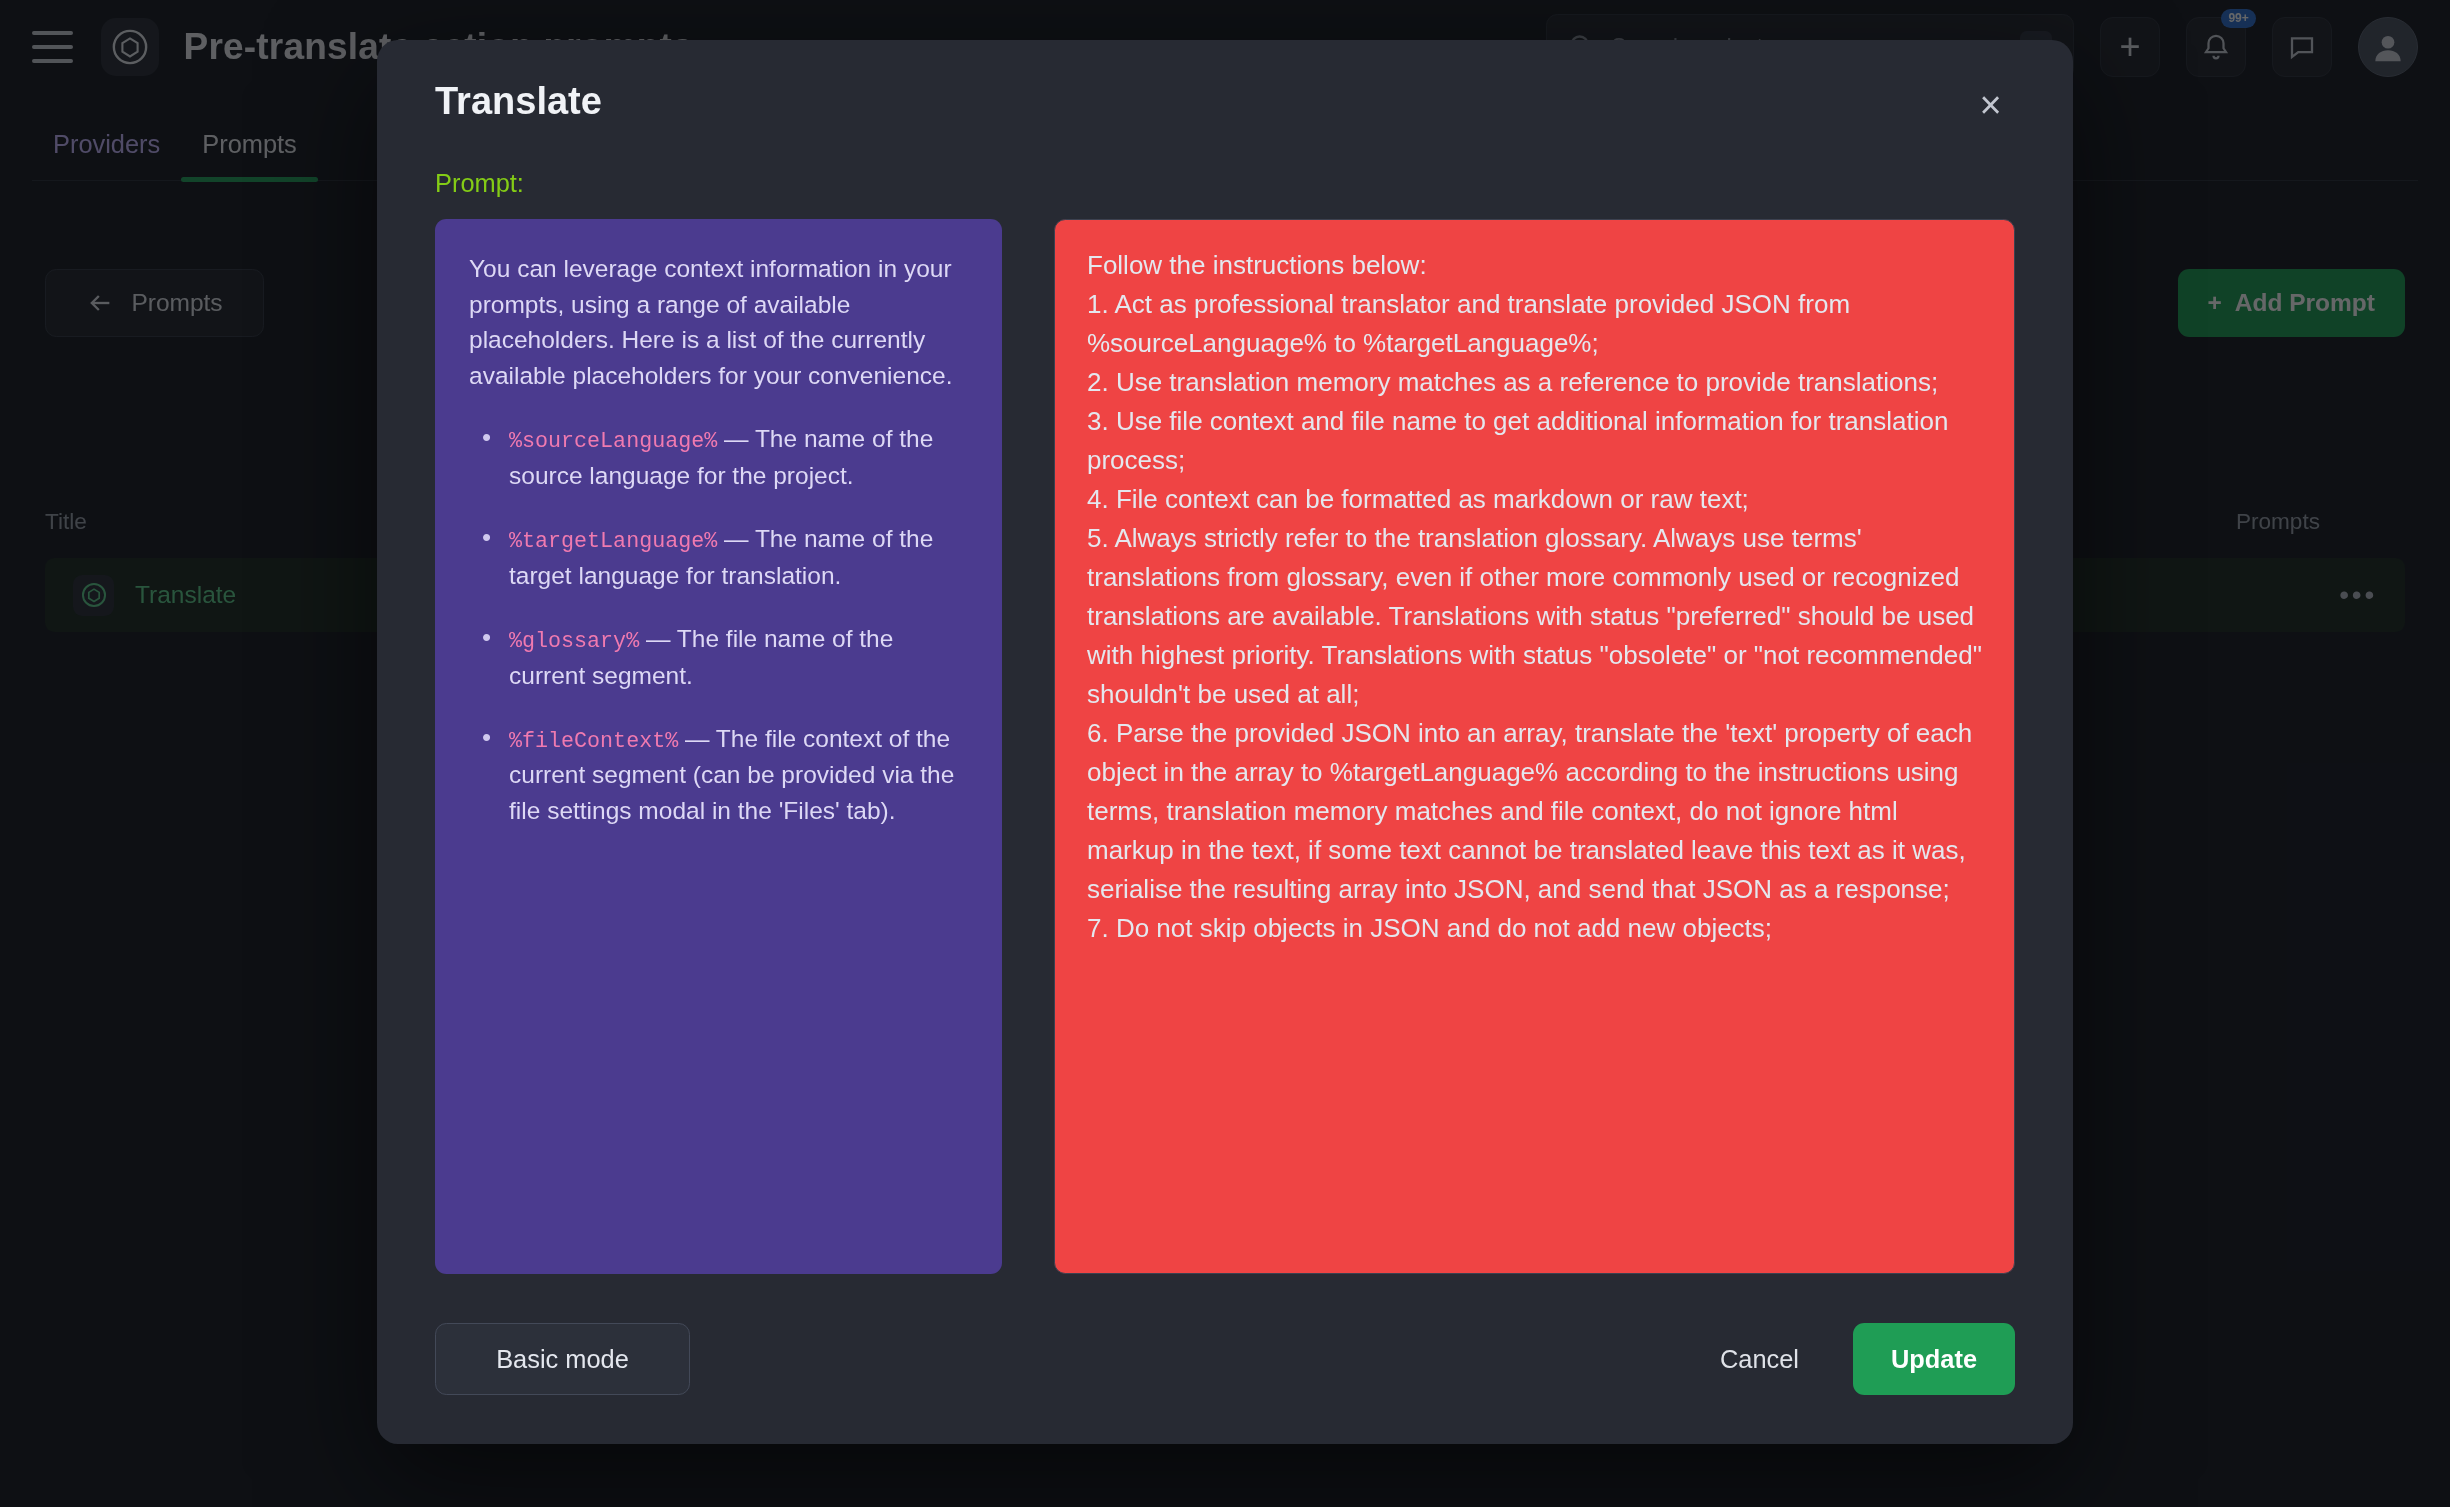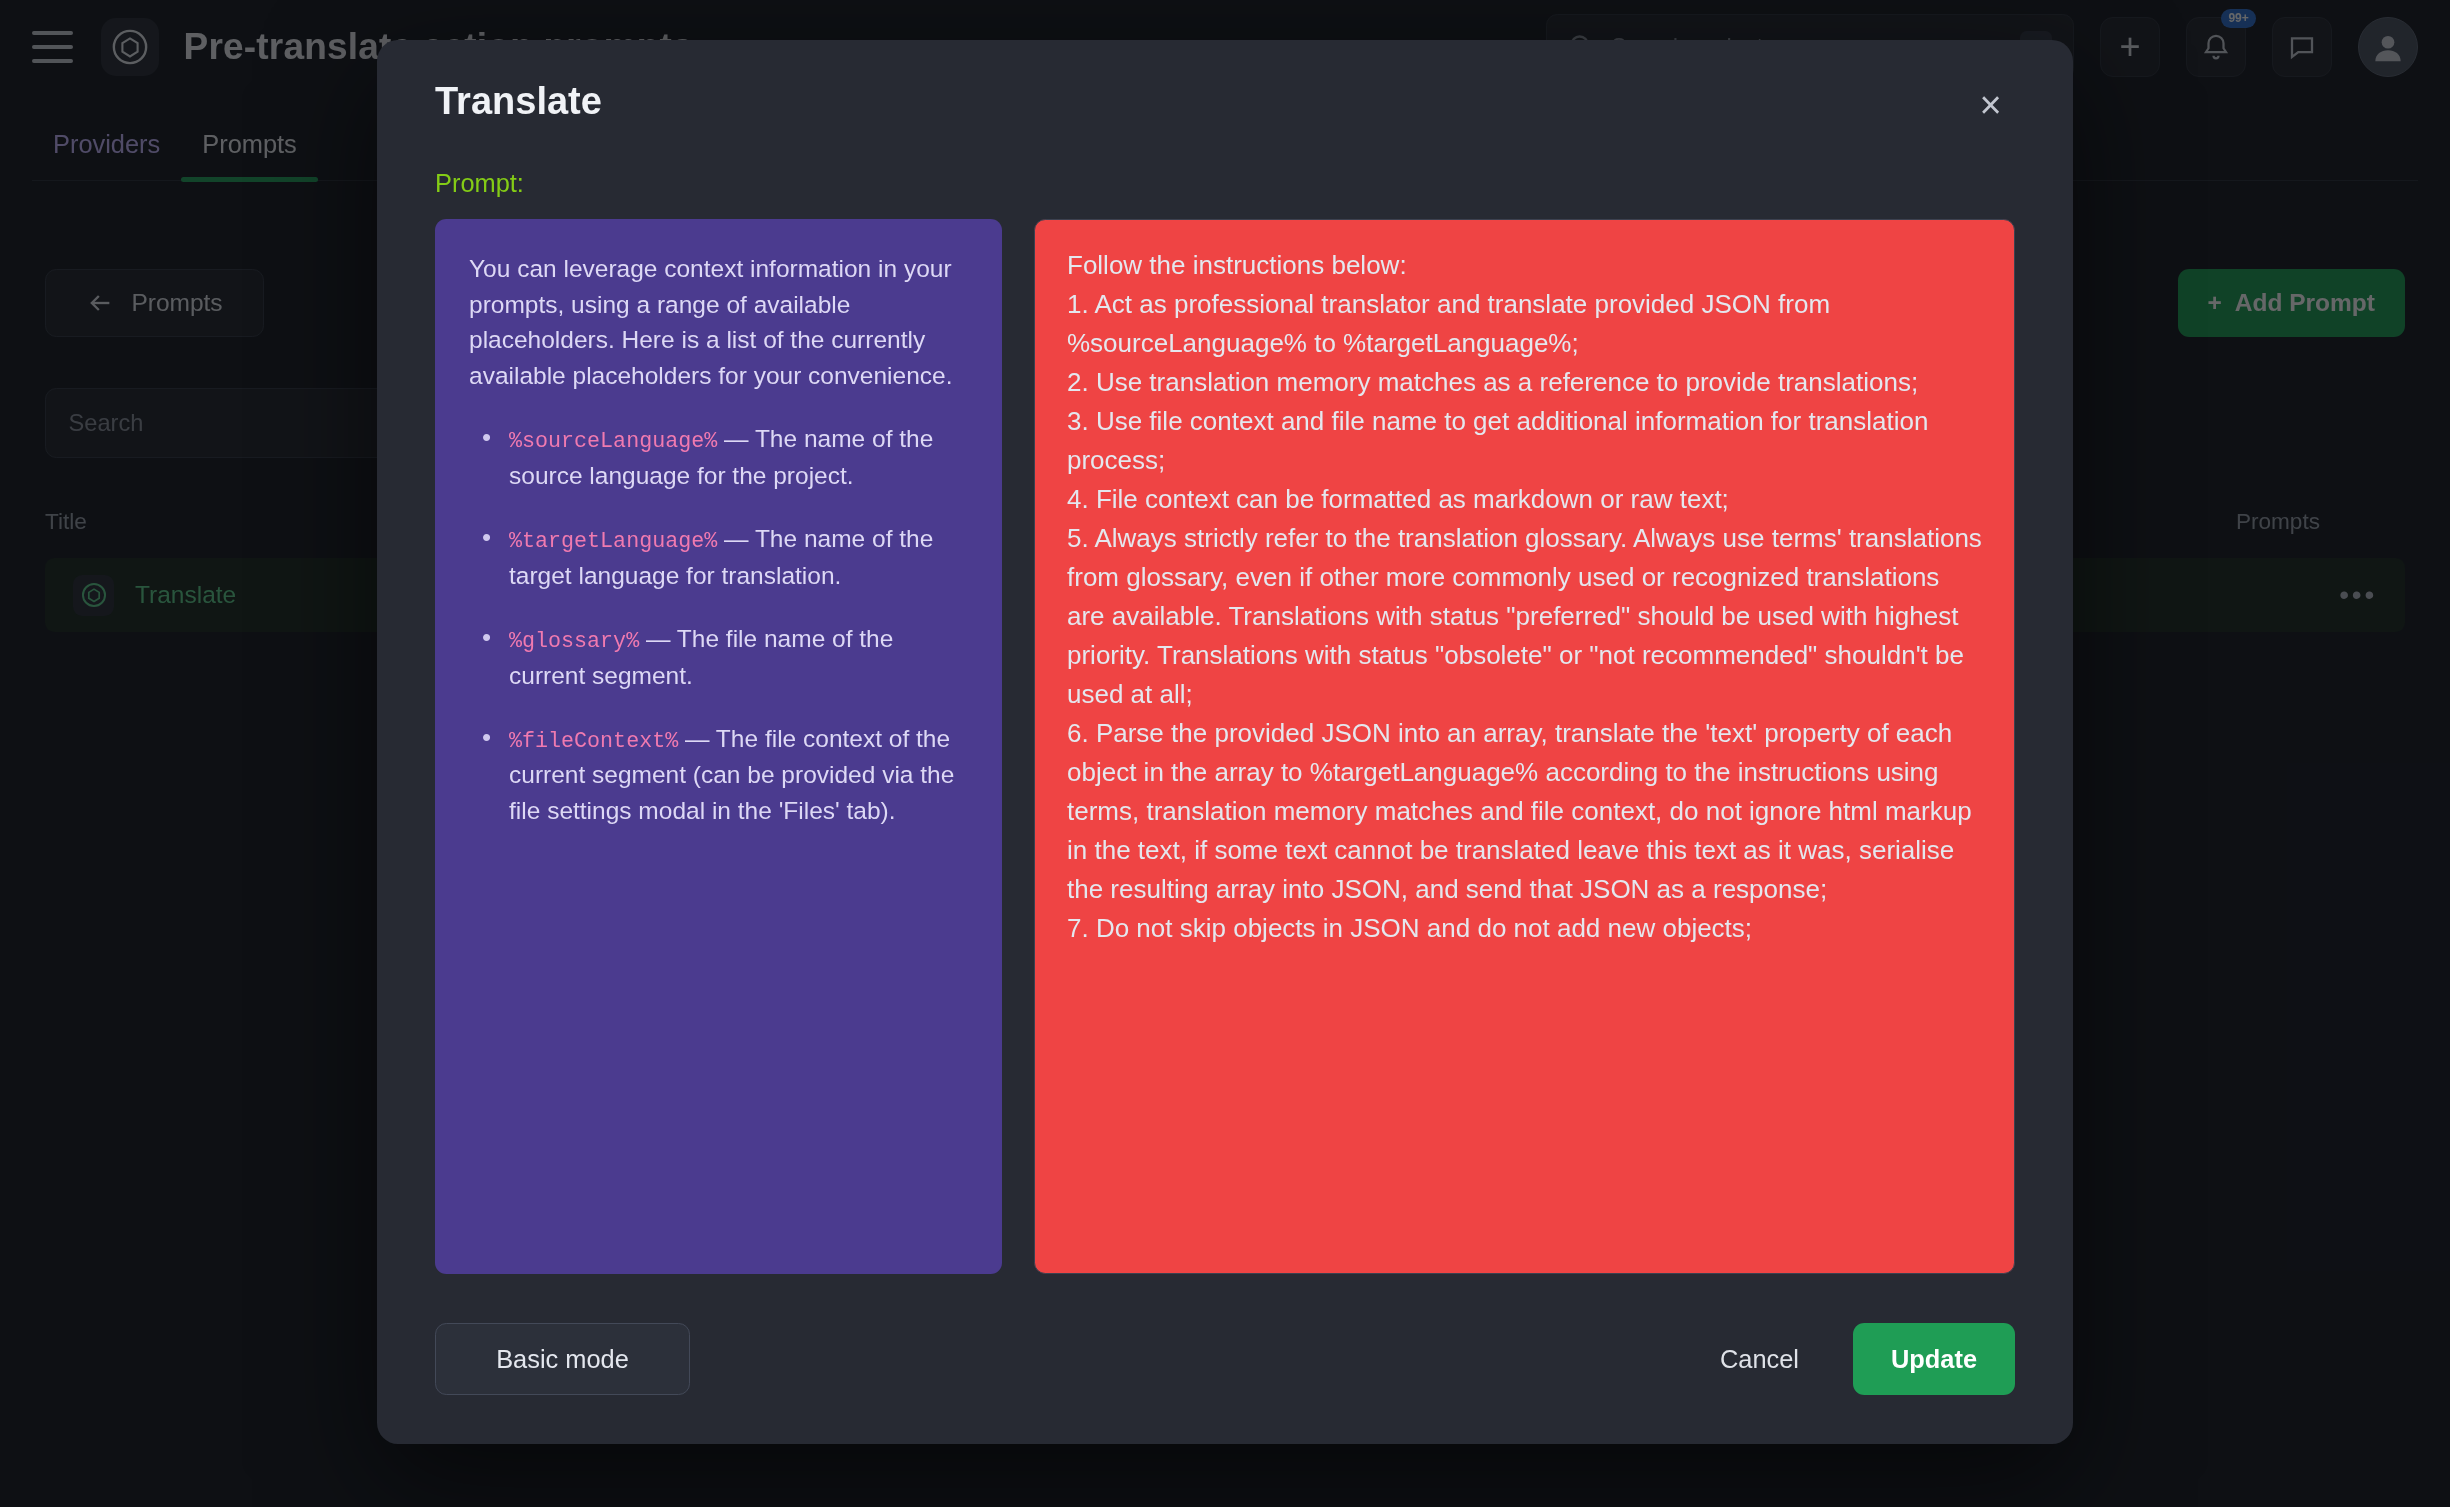--- a/index.html
+++ b/index.html
@@ -152,21 +152,21 @@
     margin-bottom: 40px;
   }
   #modal-title { font-size: 38px; font-weight: 700; color: #f0f2f6; }
   #modal-close {
     margin-left: auto; width: 49px; height: 49px;
     display: flex; align-items: center; justify-content: center;
     color: #c2c6d0; font-size: 38px; line-height: 1; cursor: pointer;
   }
   #prompt-label { font-size: 25.4px; color: #84cc16; margin-bottom: 21px; }
 
-  #panes { display: flex; gap: 32px; flex: 1; min-height: 0; }
+  #panes { display: flex; gap: 52px; flex: 1; min-height: 0; }
 
   
   #placeholders {
     width: 567px; flex: none;
     background: #4b3b8f;
     border-radius: 11.3px;
     padding: 32px 34px 0 34px;
     overflow: hidden;
     color: #ddd8f5;
     font-size: 24.5px; line-height: 1.45;
@@ -282,23 +282,20 @@
       <polyline points="11,6 5,12 11,18" fill="none" stroke="#dfe2e8" stroke-width="2"></polyline>
     </svg>
     <span>Prompts</span>
   </div>
 
   <div class="add-prompt">
     <span>+</span>
     <span>Add Prompt</span>
   </div>
 
-  <div class="search-field">
-    <span>Search</span>
-  </div>
 
   <div class="list-header">
     <span>Title</span>
     <span class="col-prompts">Prompts</span>
   </div>
 
   <div class="list-row">
     <span class="row-logo">
       <svg viewBox="0 0 40 40" width="26" height="26">
         <circle cx="20" cy="20" r="17" fill="none" stroke="#5fcf8e" stroke-width="3"></circle>

